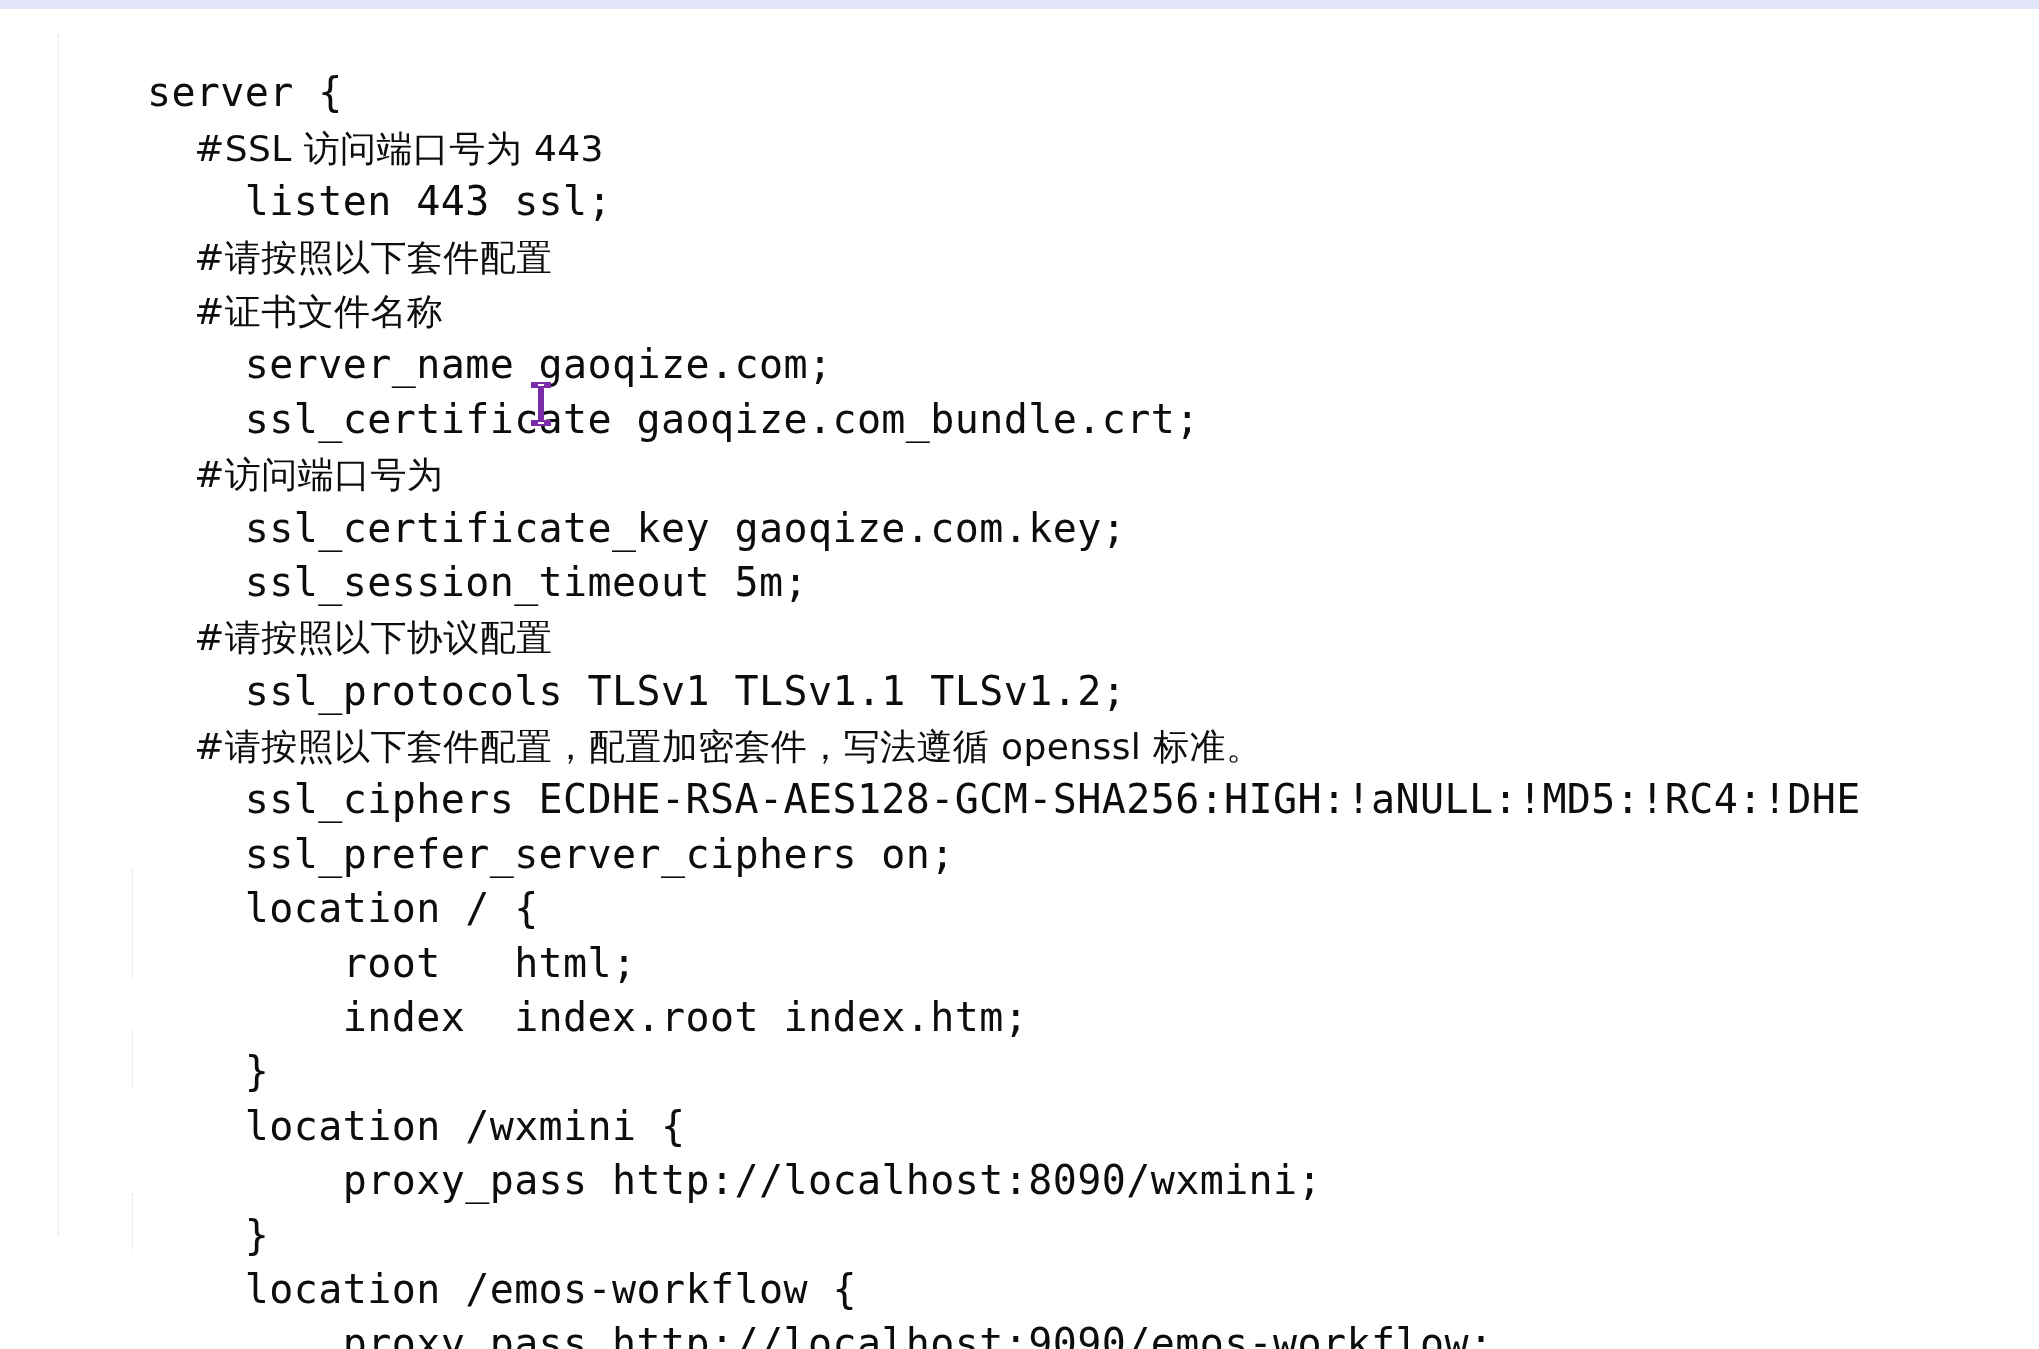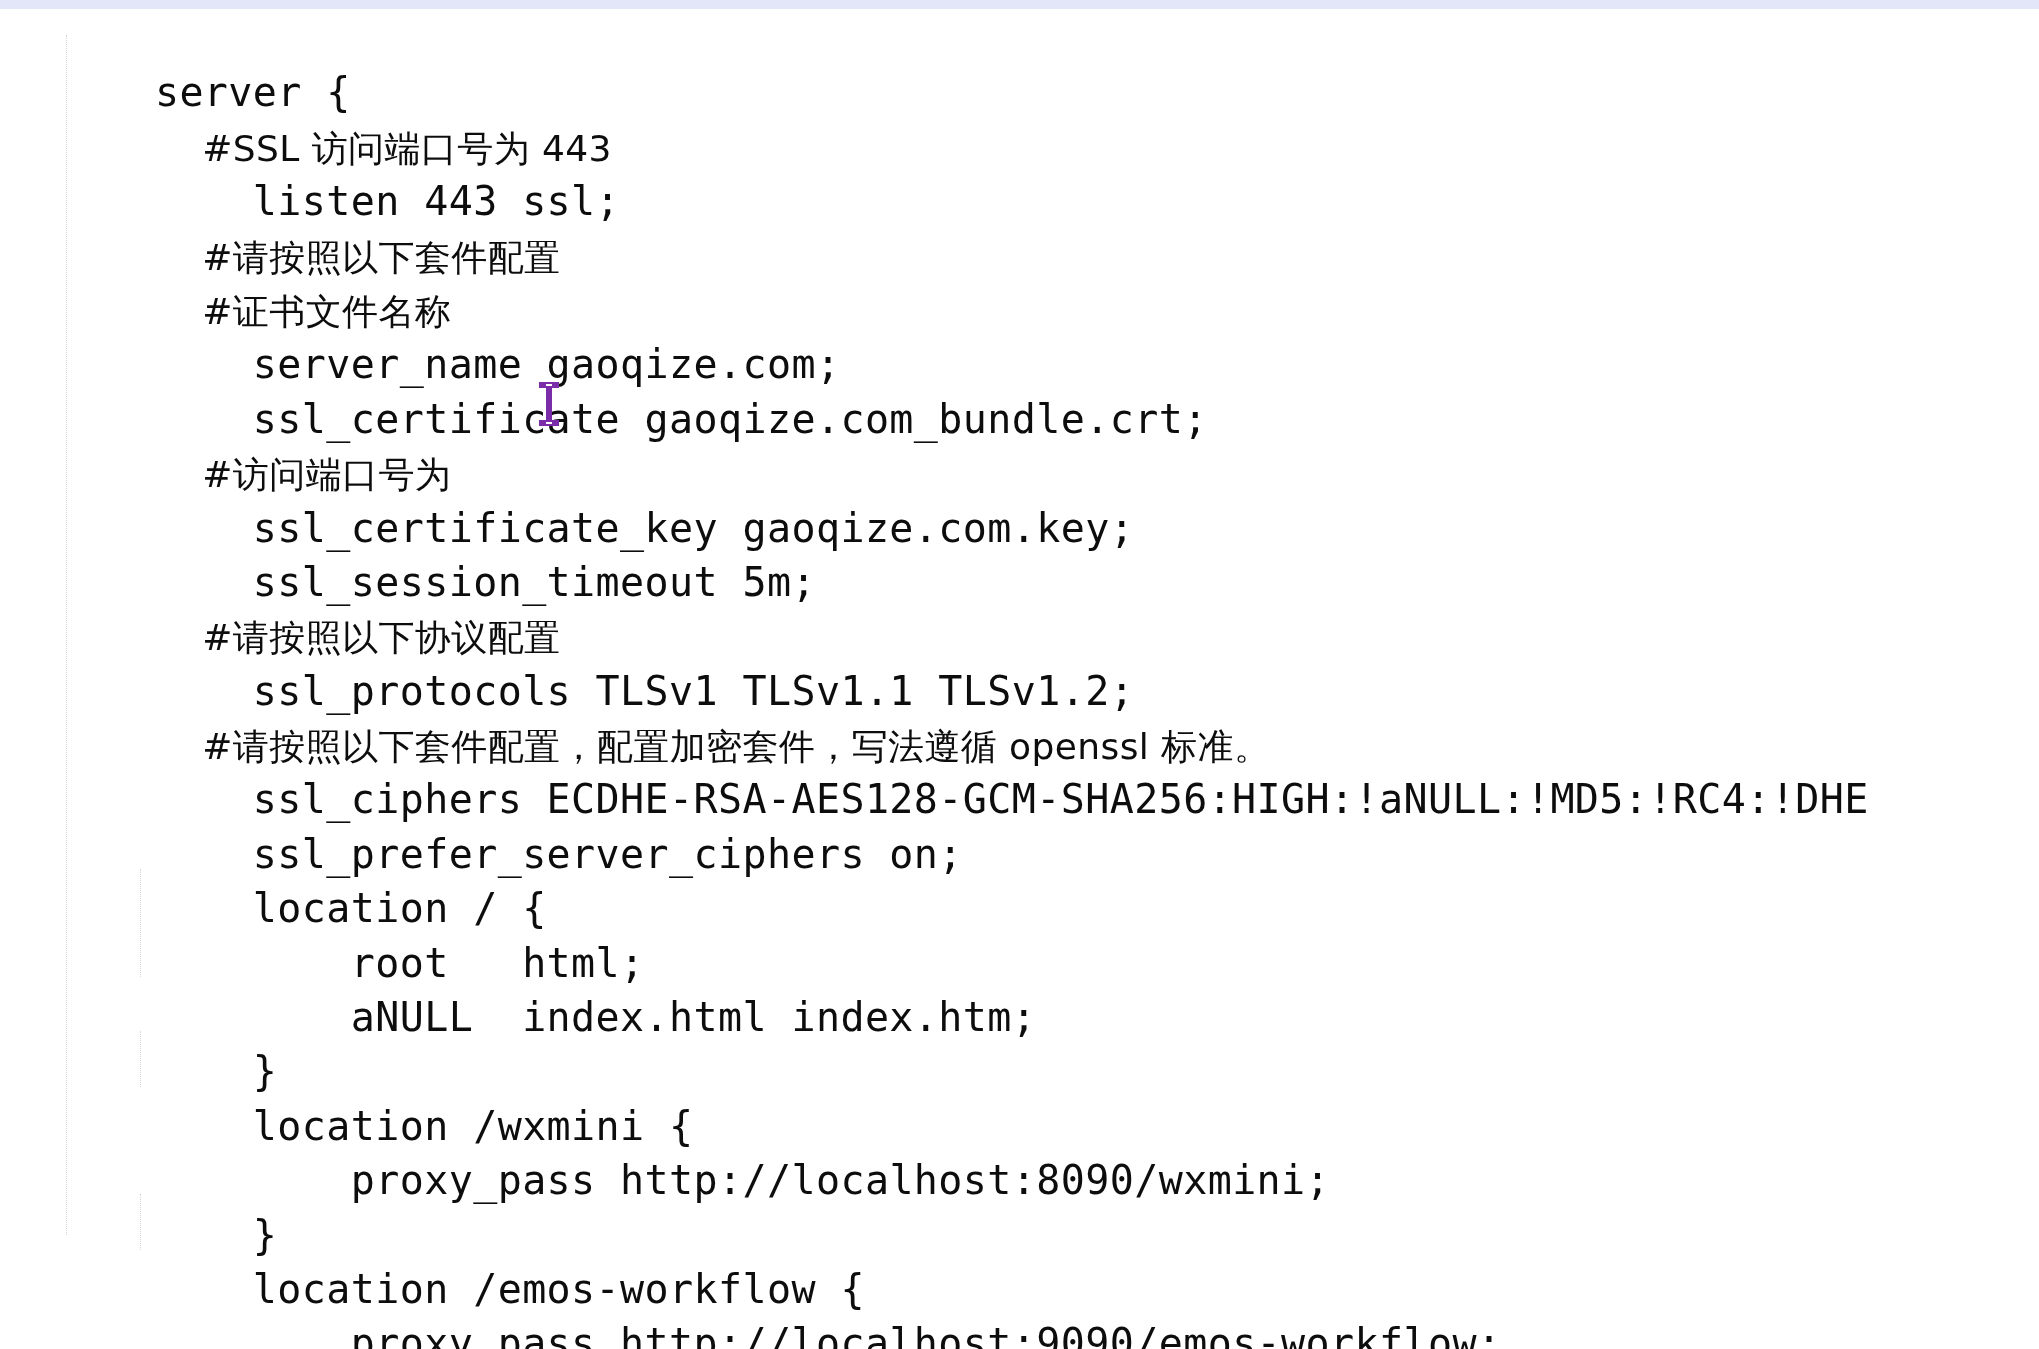--- a/index.html
+++ b/index.html
@@ -20,21 +20,21 @@
     position: absolute;
     left: 0;
     top: 0;
     width: 2039px;
     height: 9px;
     background: #e3e5f9;
   }
 
   #editor {
     position: absolute;
-    left: 8px;
+    left: 0;
     top: 9px;
     width: 1986px;
     height: 1340px;
     background: #ffffff;
     overflow: hidden;
   }
 
   
   #code {
     position: absolute;
@@ -165,21 +165,21 @@
 
     <div class="line">
       <span class="txt">    location / {</span>
     </div>
 
     <div class="line">
       <span class="txt">        root   html;</span>
     </div>
 
     <div class="line">
-      <span class="txt">        aNULL  index.html index.htm;</span>
+      <span class="txt">        index  index.root index.htm;</span>
     </div>
 
     <div class="line">
       <span class="txt">    }</span>
     </div>
 
     <div class="line">
       <span class="txt">    location /wxmini {</span>
     </div>
 

